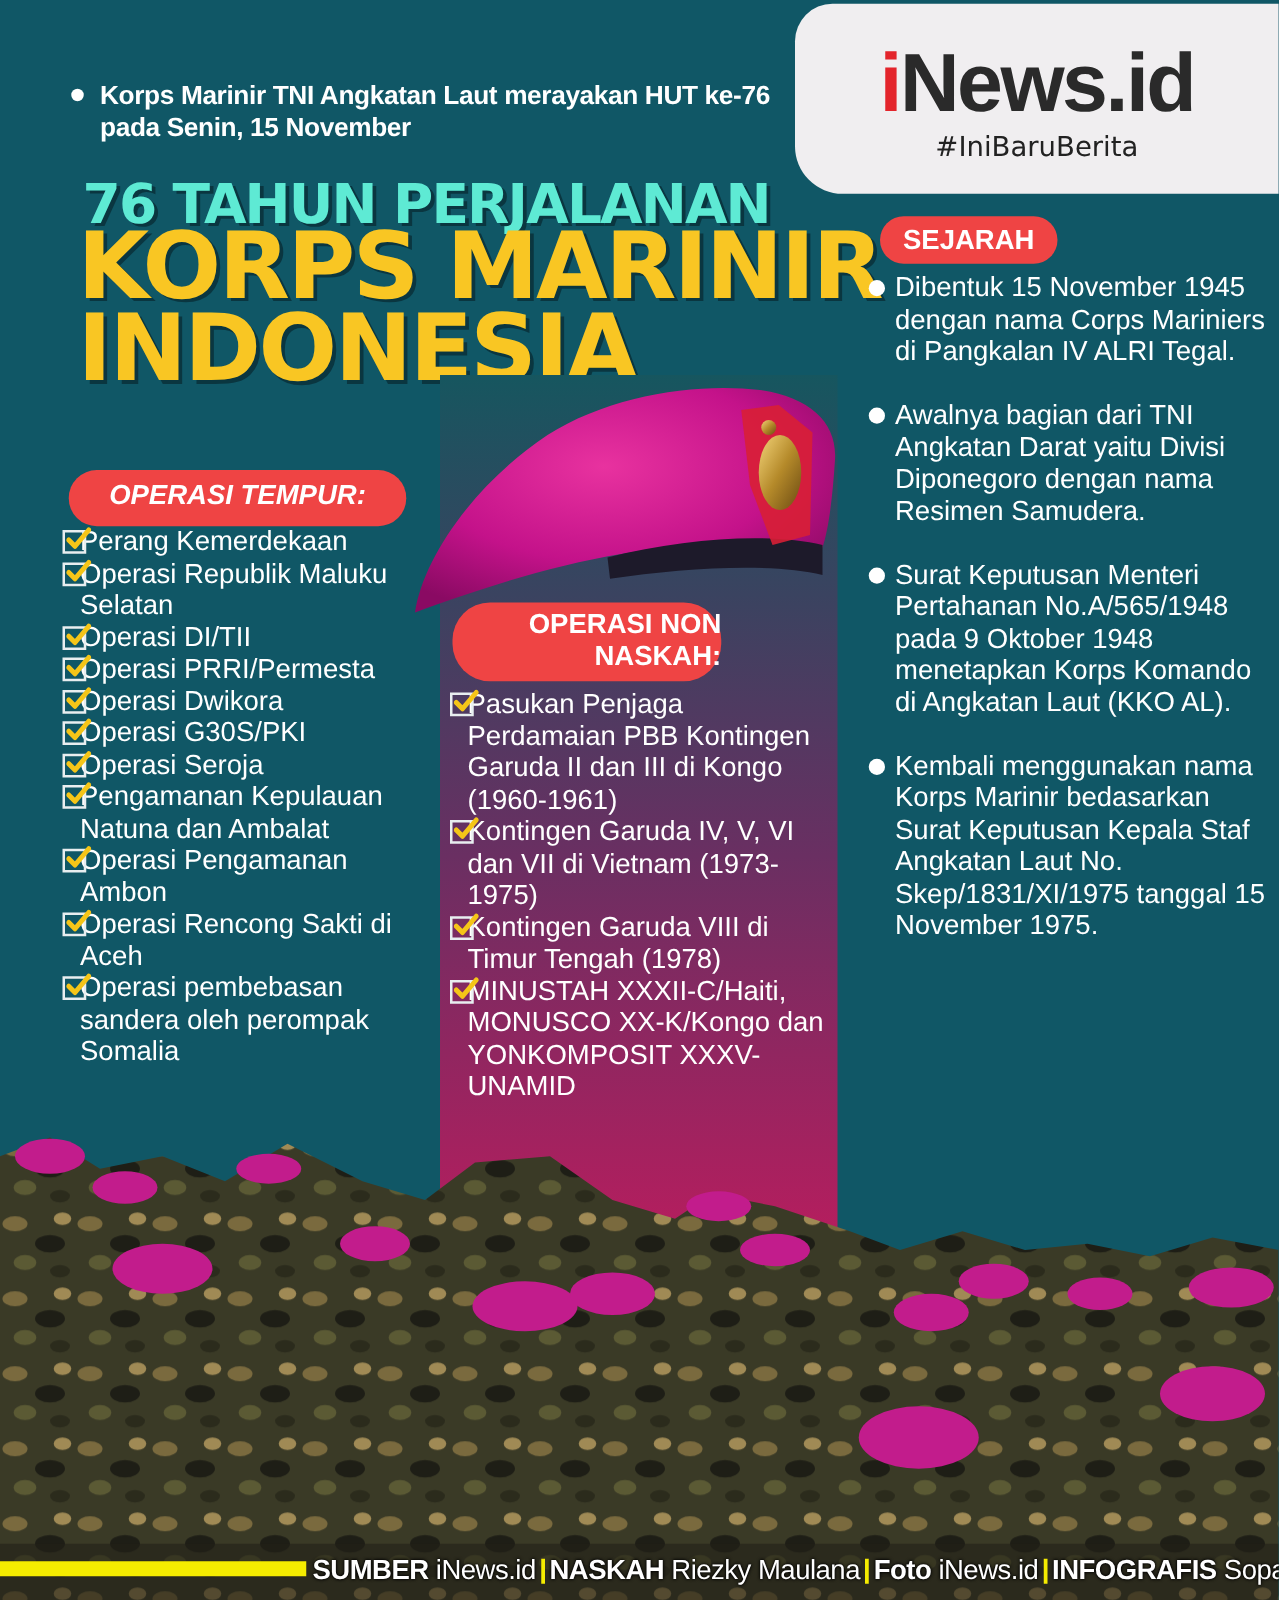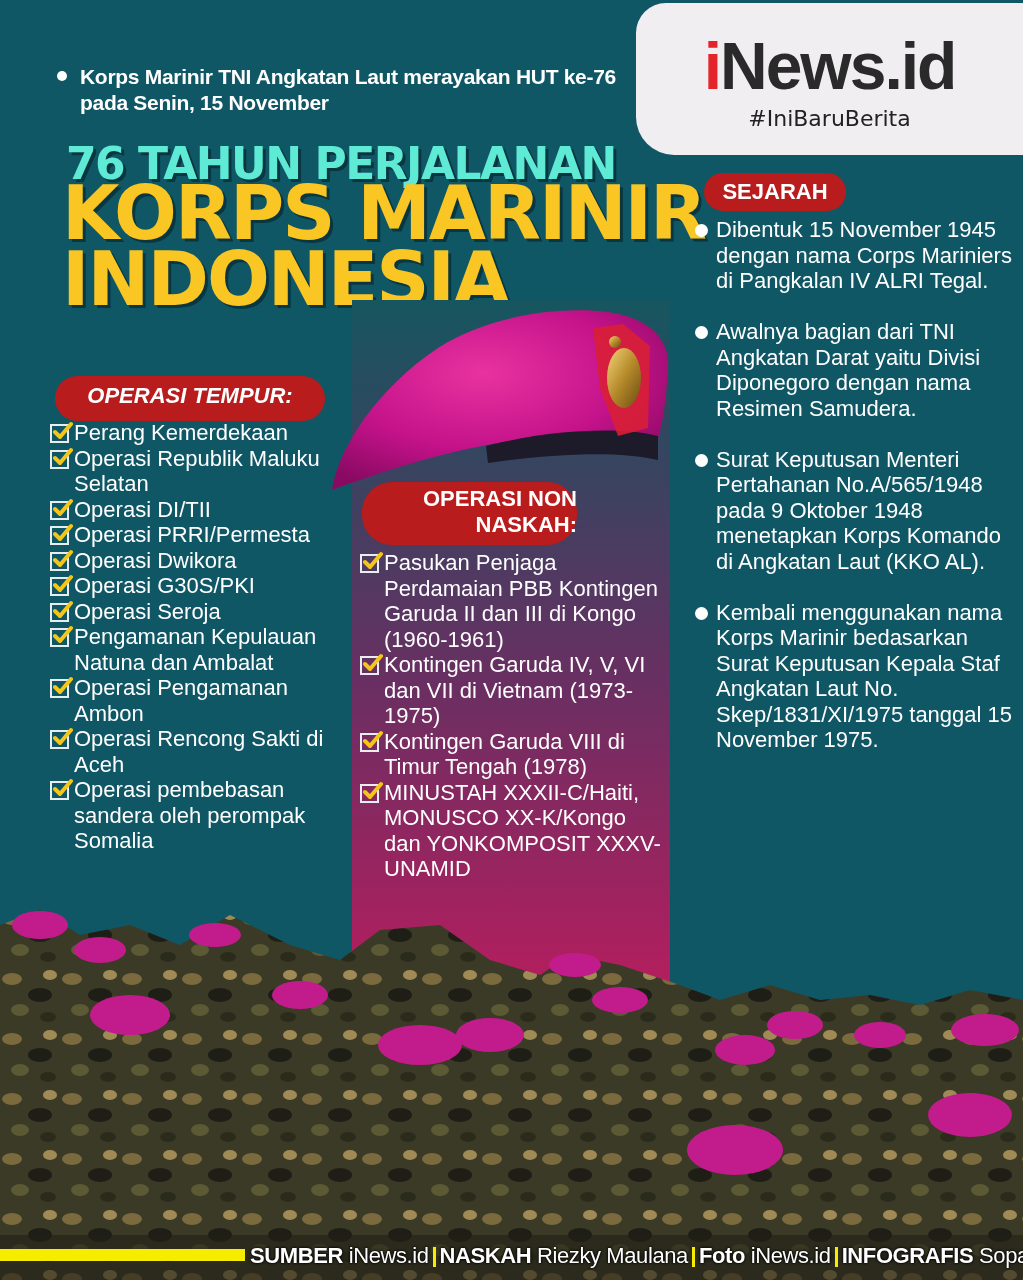--- a/index.html
+++ b/index.html
@@ -59,30 +59,30 @@
   .center-panel {
     left: 352px; top: 300px; width: 318px; height: 700px;
     background: linear-gradient(to bottom, #16565f 0%, #3a4360 25%, #6a2f62 55%, #b81d5e 100%);
   }
 
   
   .beret { left: 318px; top: 298px; width: 362px; height: 210px; }
 
   
   .pill {
-    background: #b91c1c; border-radius: 30px; color: #fff;
+    background: #ef4444; border-radius: 30px; color: #fff;
     font-weight: bold; font-size: 22px;
   }
   .pill-tempur { left: 55px; top: 376px; width: 270px; height: 45px; line-height: 40px; text-align: center; font-style: italic; }
   .pill-nontempur { left: 362px; top: 482px; width: 215px; height: 63px; padding: 4px 0 0 27px; line-height: 26px; text-align: right; }
   .pill-sejarah { left: 704px; top: 173px; width: 142px; height: 38px; line-height: 38px; text-align: center; }
 
   
   .checklist { list-style: none; font-size: 22px; line-height: 25.5px; }
-  .checklist li { position: relative; padding-left: 24px; }
+  .checklist li { position: relative; padding-left: 14px; }
   .chk {
     position: absolute; left: 0; top: 4px; width: 19px; height: 19px;
     border: 2px solid #e8eef0; background: transparent;
   }
   .chk svg { position: absolute; left: 1px; top: -5px; }
   .list-tempur { left: 50px; top: 420px; width: 290px; }
   .list-nontempur { left: 360px; top: 550px; width: 305px; }
 
   
   .sejarah { left: 693px; top: 217px; width: 320px; font-size: 22px; line-height: 25.5px; list-style: none; }

